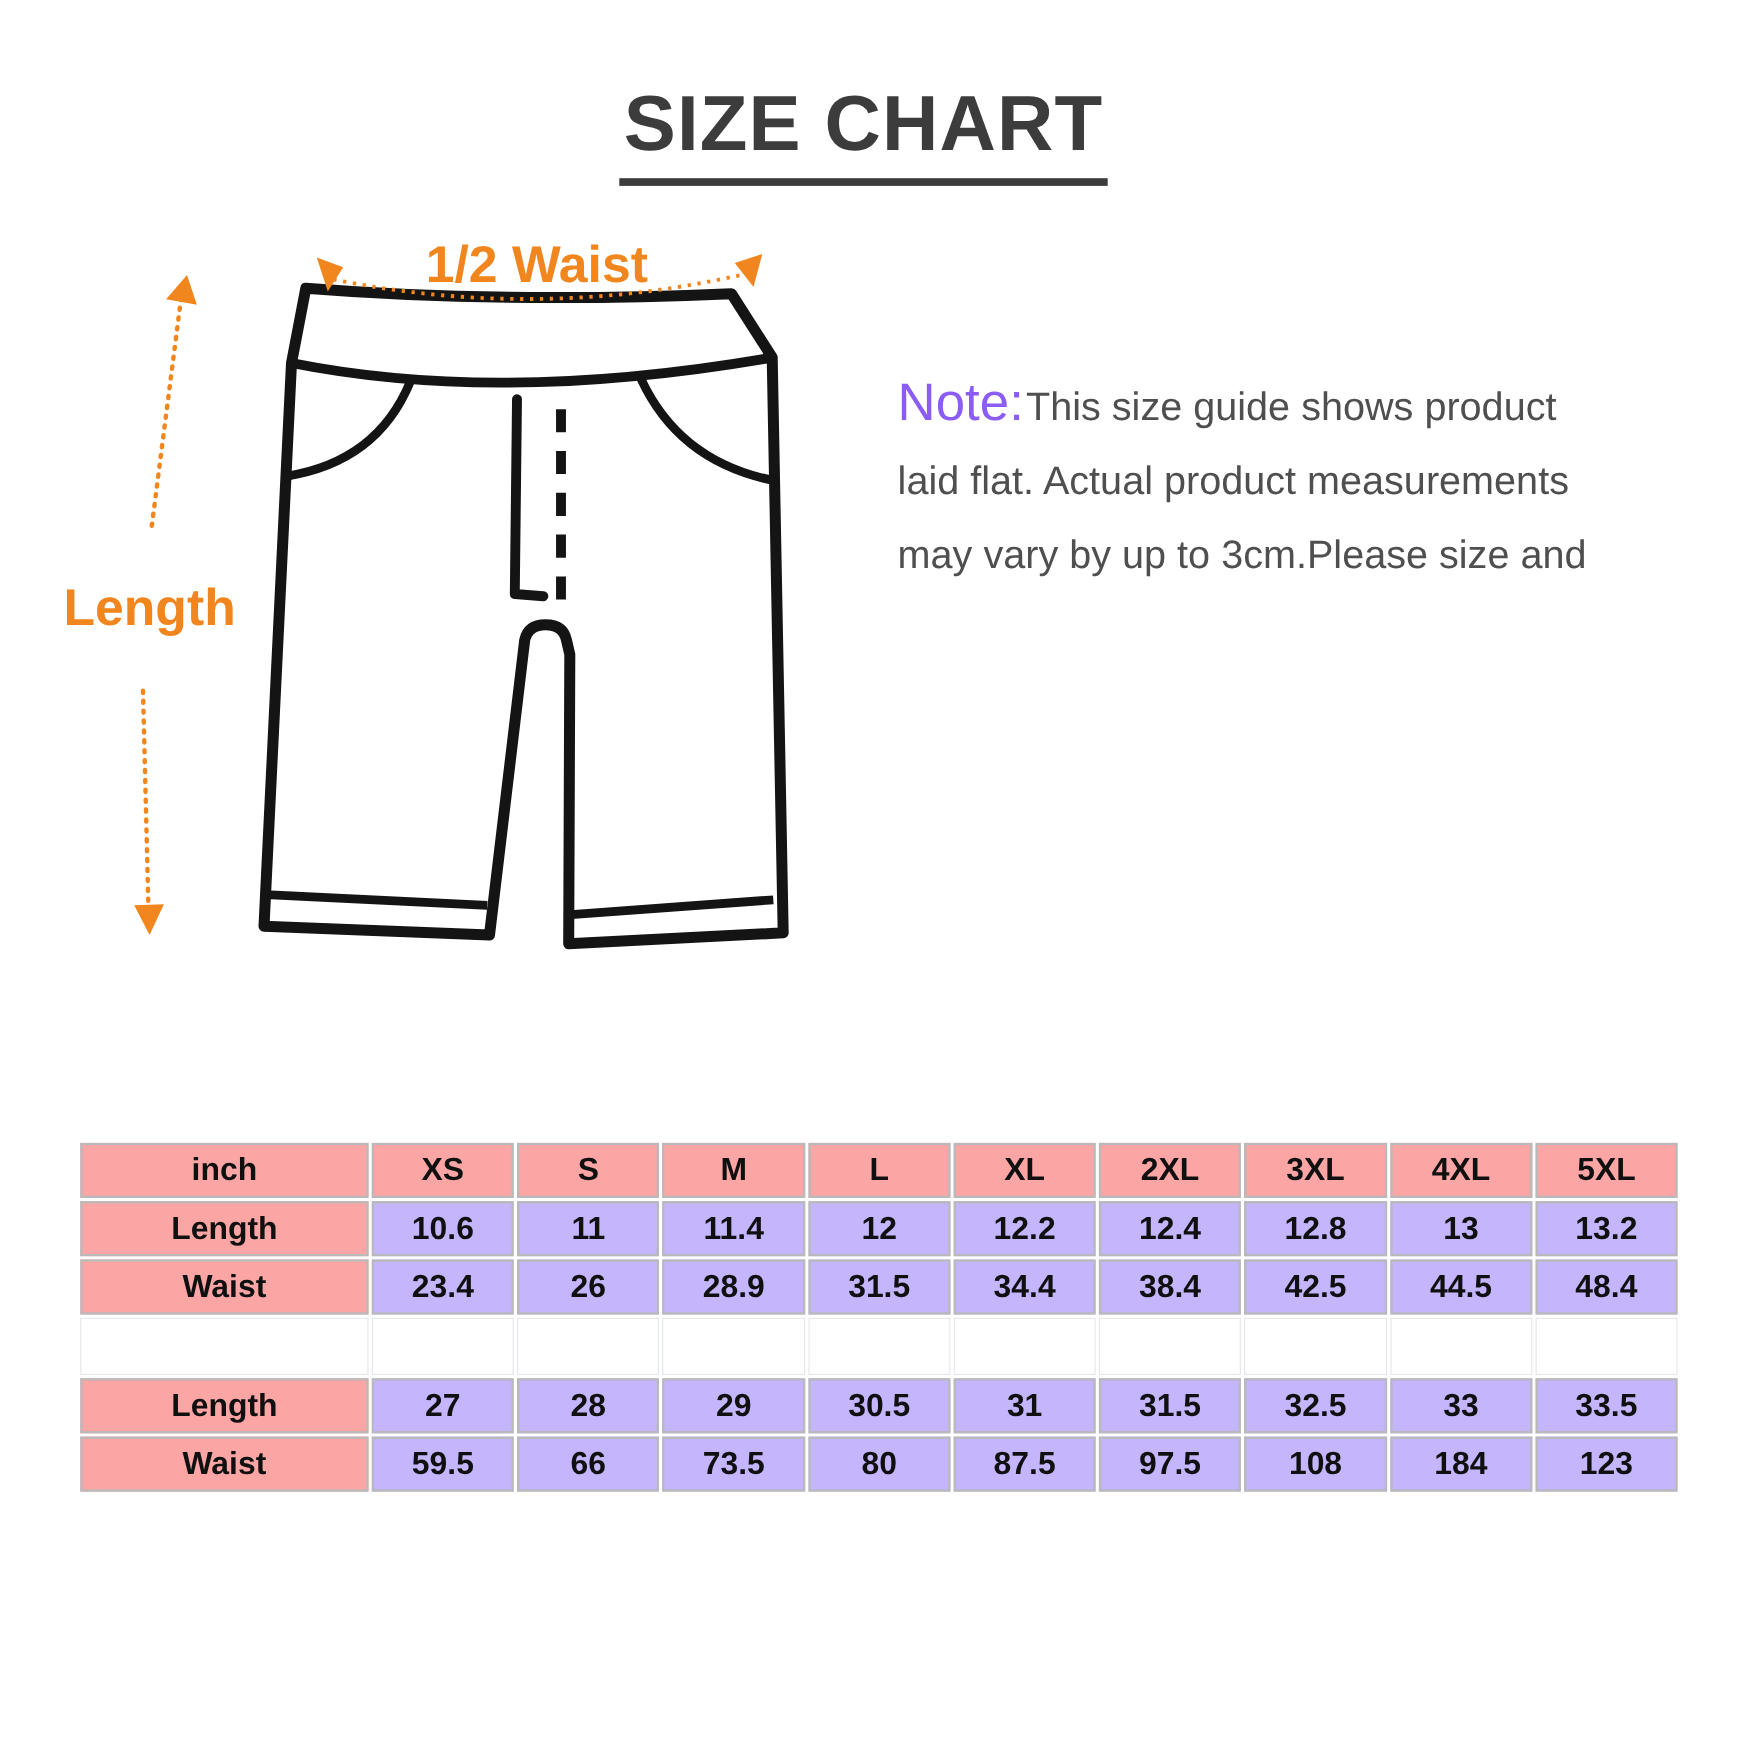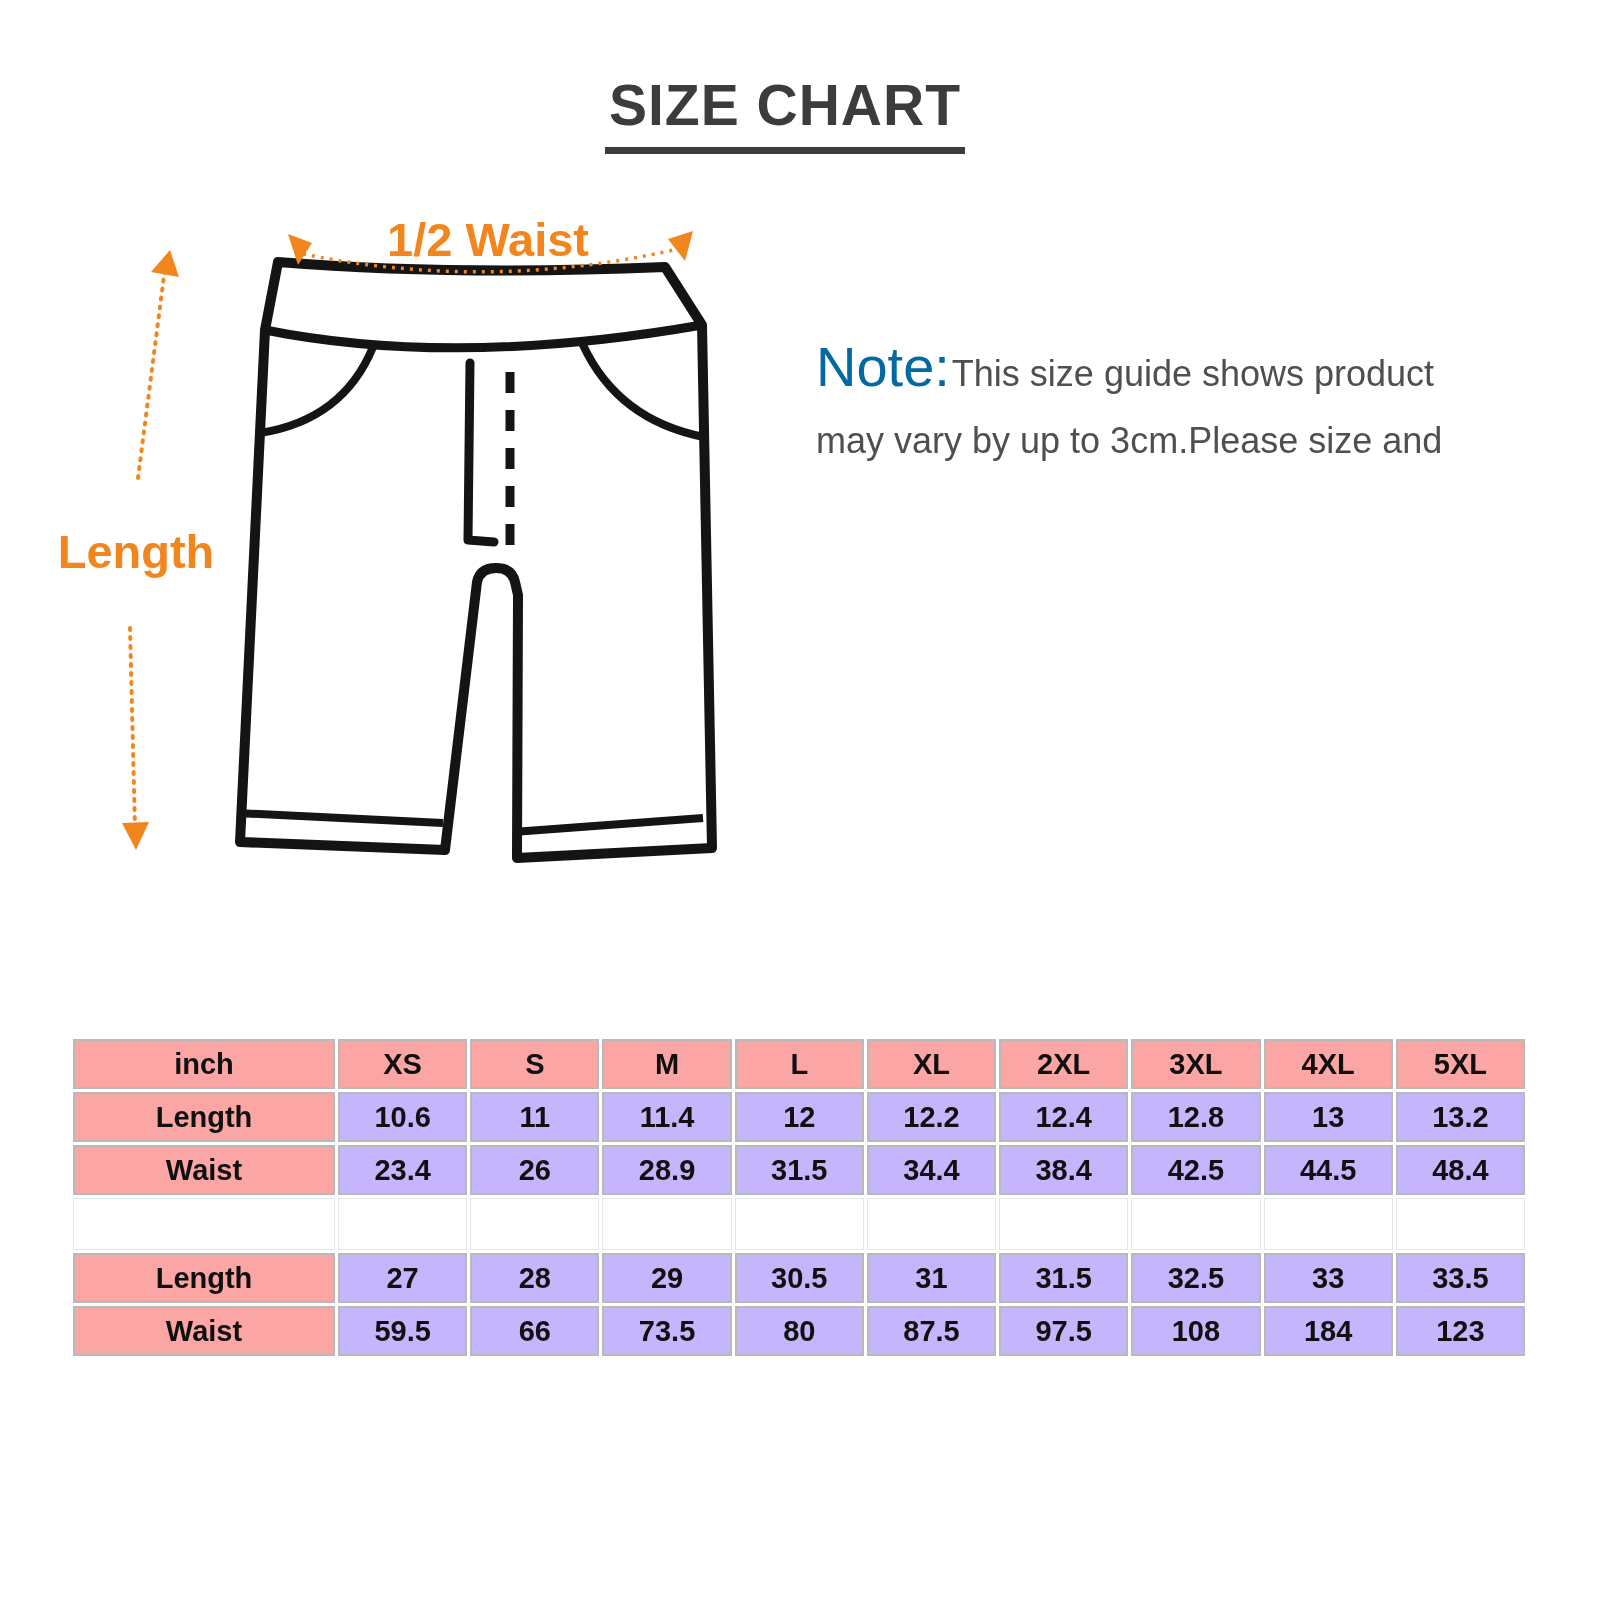--- a/index.html
+++ b/index.html
@@ -15,21 +15,21 @@
     background: #ffffff;
   }
   
   .title-wrap {
     position: absolute;
     top: 72px; left: 0; width: 1570px;
     text-align: center;
   }
   .page-title {
     display: inline-block;
-    font-size: 57px;
+    font-size: 71px;
     font-weight: bold;
     letter-spacing: 1px;
     color: #3c3c3c;
     border-bottom: 7px solid #3c3c3c;
     padding: 0 4px 9px 4px;
   }
   
   .diagram {
     position: absolute;
     left: 60px; top: 210px;
@@ -41,22 +41,22 @@
     left: 816px; top: 333px;
     width: 710px;
     color: #4f4f4f;
     font-size: 36px;
   }
   .note-line {
     line-height: 67px;
     white-space: nowrap;
   }
   .note-prefix {
-    font-size: 56px;
-    color: #0369a1;
+    font-size: 48px;
+    color: #8b5cf6;
     margin-right: 2px;
     text-align: center;
   }
   .note-g {
     font-size: 45px;
   }
   
   table.size-table {
     position: absolute;
     left: 70px; top: 1036px;
@@ -112,20 +112,21 @@
 
     <line x1="78" y1="268" x2="105" y2="58" stroke="#f0861d" stroke-width="4" stroke-dasharray="2 7" stroke-linecap="round"></line>
     <polygon points="110,40 119,67 91,62" fill="#f0861d"></polygon>
     <line x1="70" y1="418" x2="75" y2="618" stroke="#f0861d" stroke-width="4" stroke-dasharray="2 7" stroke-linecap="round"></line>
     <polygon points="76,640 89,612 62,613" fill="#f0861d"></polygon>
     <text x="76" y="358" text-anchor="middle" font-size="47" font-weight="bold" fill="#f0861d">Length</text>
   </svg>
 
   <div class="note">
     <div class="note-line"><span class="note-prefix">Note:</span><span>This size guide shows product</span></div>
+    <div class="note-line">laid flat. Actual product measurements</div>
     <div class="note-line">may vary by up to 3cm.Please size and</div>
   </div>
 
   <table class="size-table">
     <colgroup>
       <col class="c-label">
       <col>
         <col>
         <col>
         <col>

